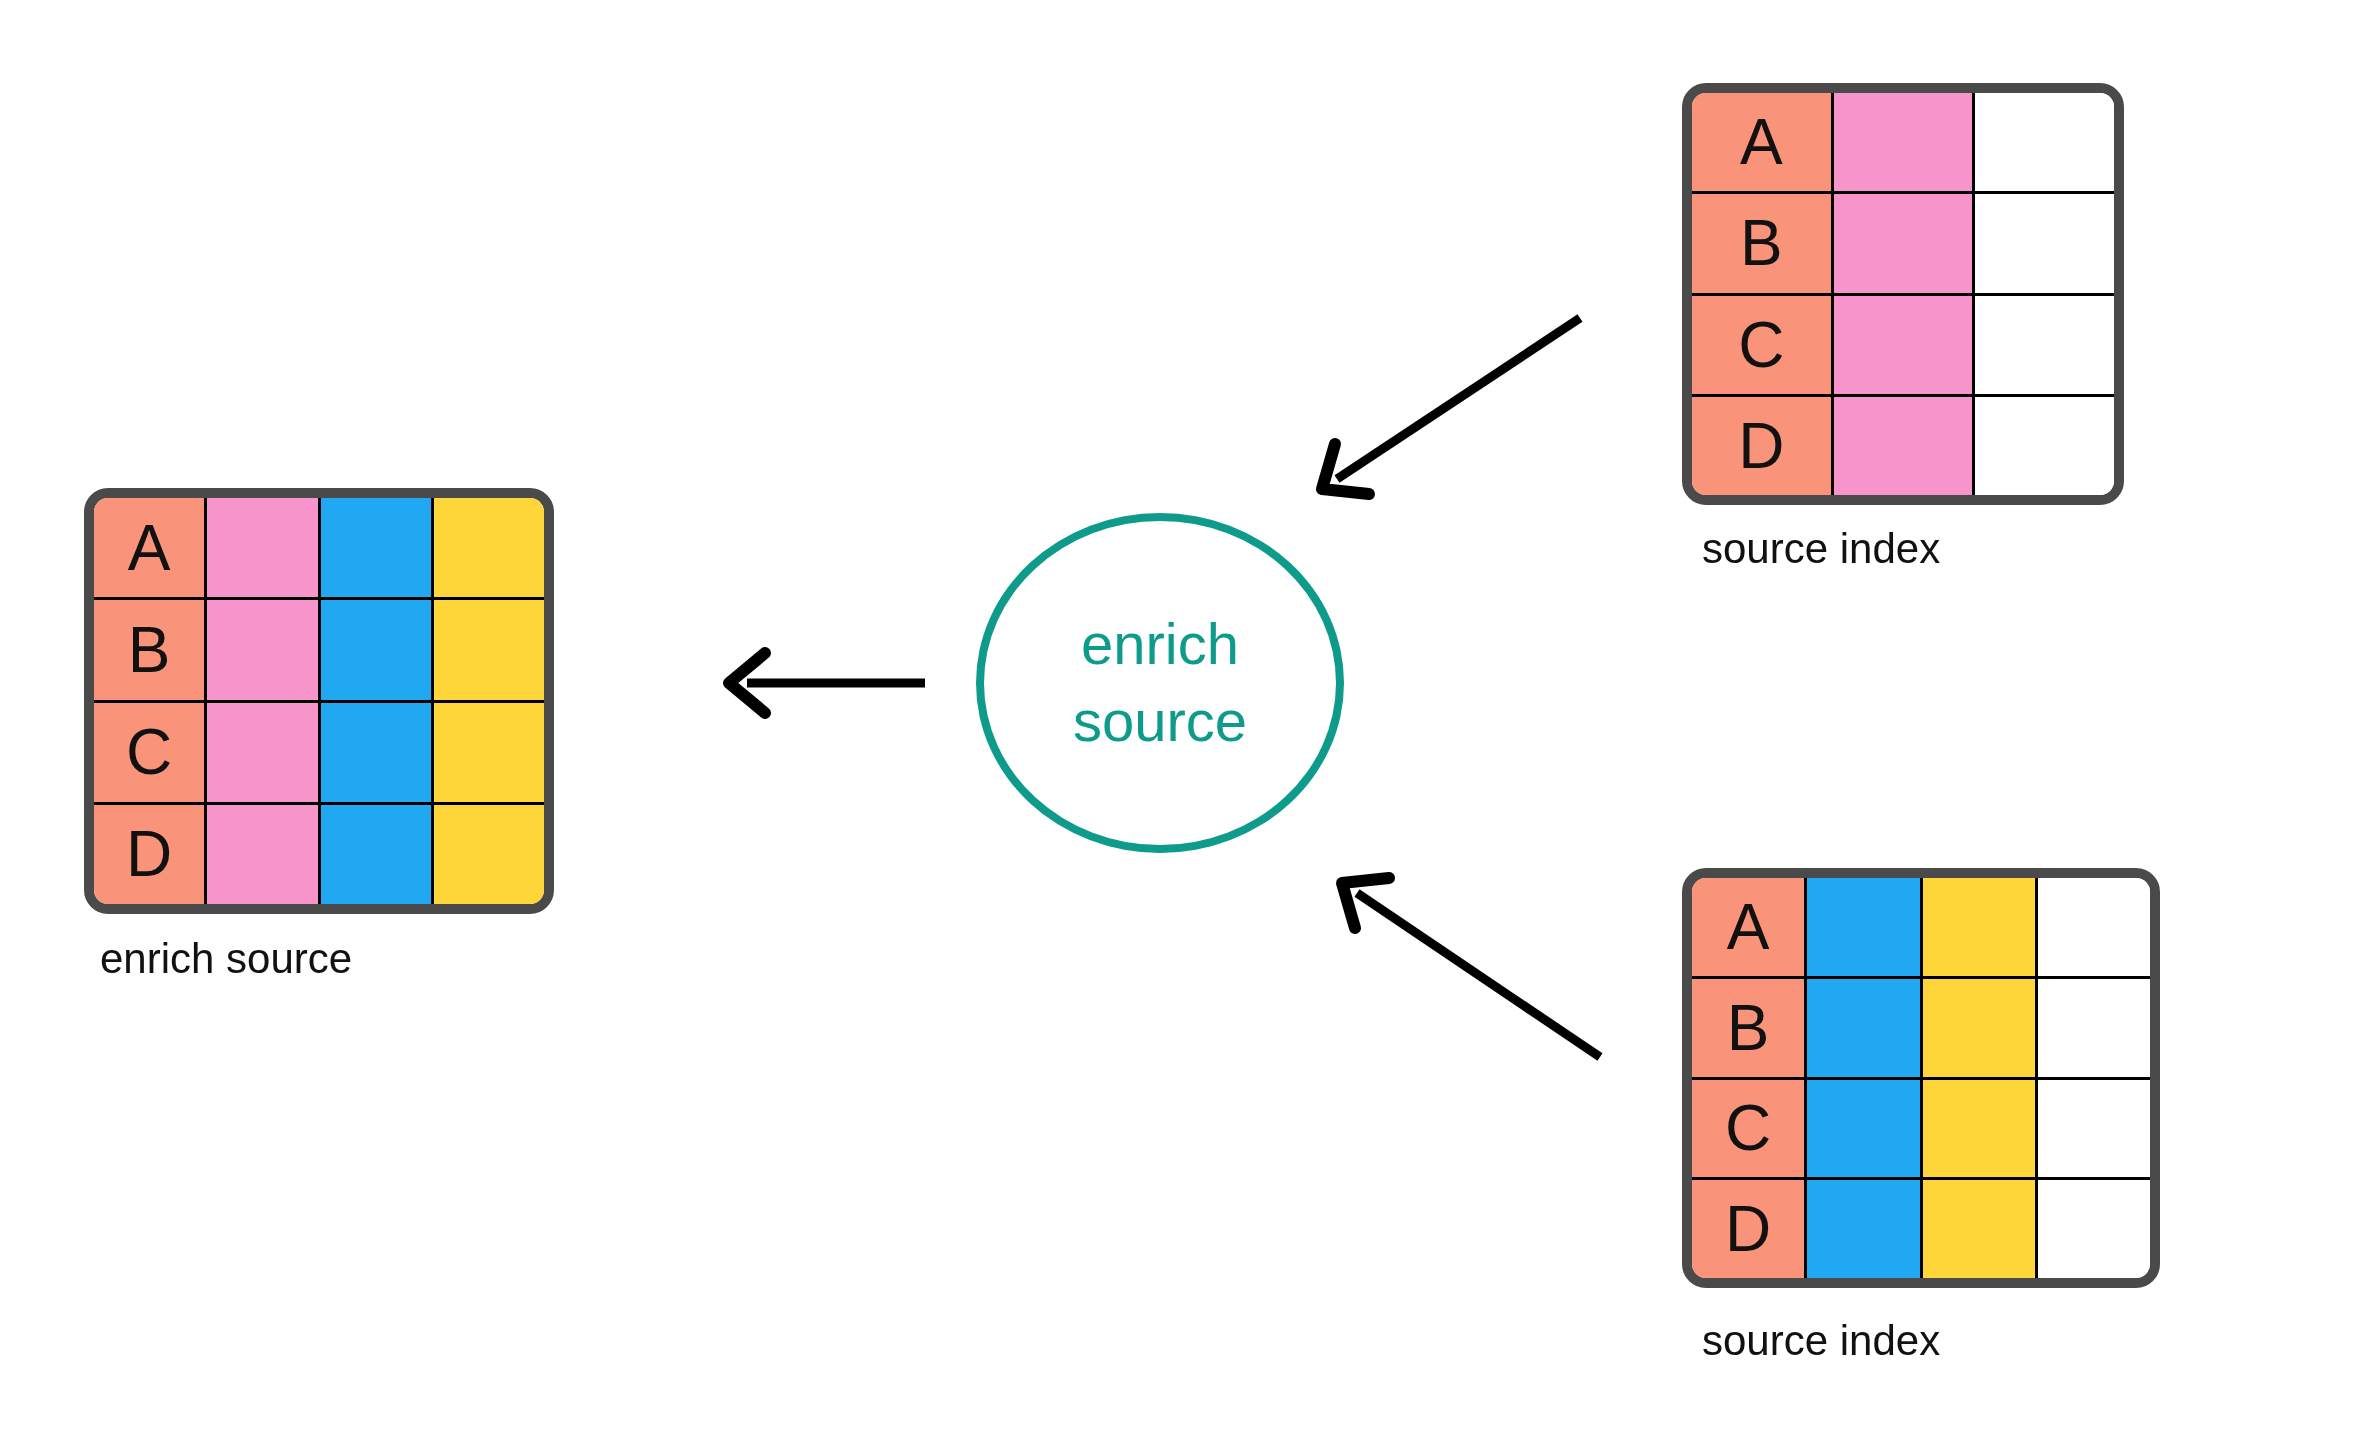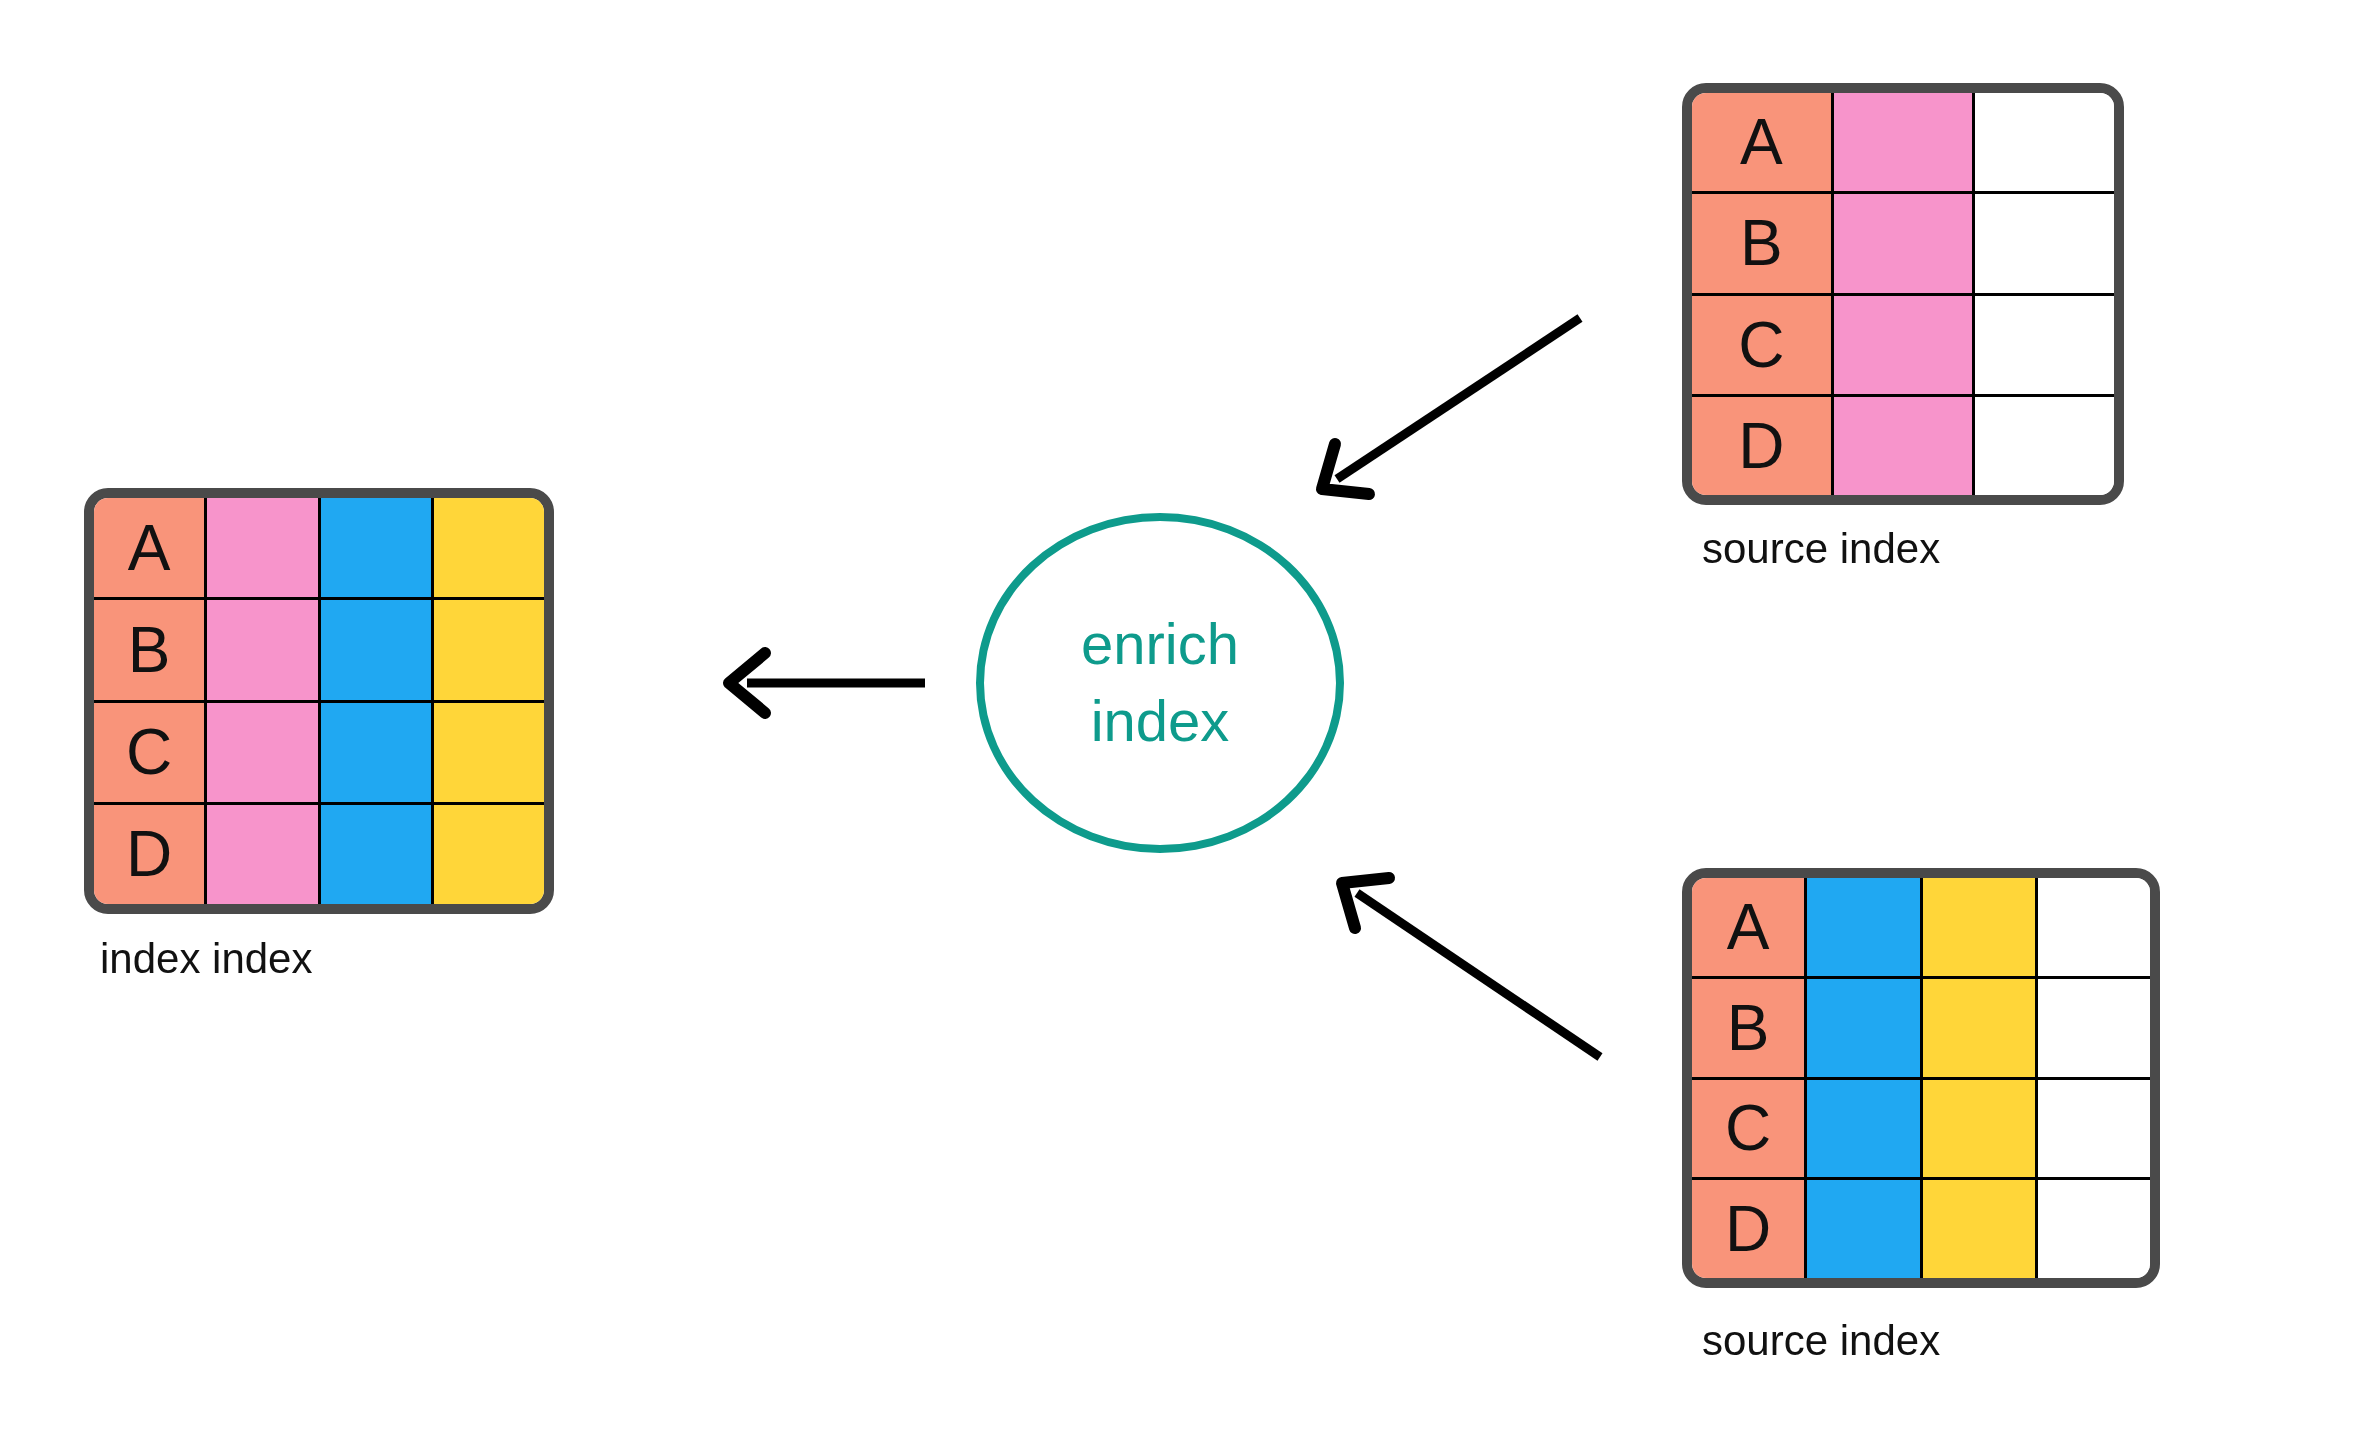--- a/index.html
+++ b/index.html
@@ -105,21 +105,21 @@
     </div>
     <div class="trow">
       <div class="cell" style="background-color: rgb(249, 148, 122);">
           <span class="letter">D</span>
         </div>
       <div class="cell" style="background-color: rgb(247, 148, 203);"></div>
       <div class="cell" style="background-color: rgb(32, 168, 242);"></div>
       <div class="cell" style="background-color: rgb(255, 214, 57);"></div>
     </div>
   </div>
-  <div class="tlabel" id="label-enrich">index index</div>
+  <div class="tlabel" id="label-enrich">enrich source</div>
 
   <div class="dtable" id="table-source-top">
     <div class="trow">
       <div class="cell" style="background-color: rgb(249, 148, 122);">
           <span class="letter">A</span>
         </div>
       <div class="cell" style="background-color: rgb(247, 148, 203);"></div>
       <div class="cell" style="background-color: rgb(255, 255, 255);"></div>
     </div>
     <div class="trow">
@@ -177,16 +177,16 @@
         </div>
       <div class="cell" style="background-color: rgb(32, 168, 242);"></div>
       <div class="cell" style="background-color: rgb(255, 214, 57);"></div>
       <div class="cell" style="background-color: rgb(255, 255, 255);"></div>
     </div>
   </div>
   <div class="tlabel" id="label-source-bottom">source index</div>
 
   <div class="policy">
     <div class="pline">enrich</div>
-    <div class="pline">index</div>
+    <div class="pline">source</div>
   </div>
 
 </div>
 
 </body></html>

